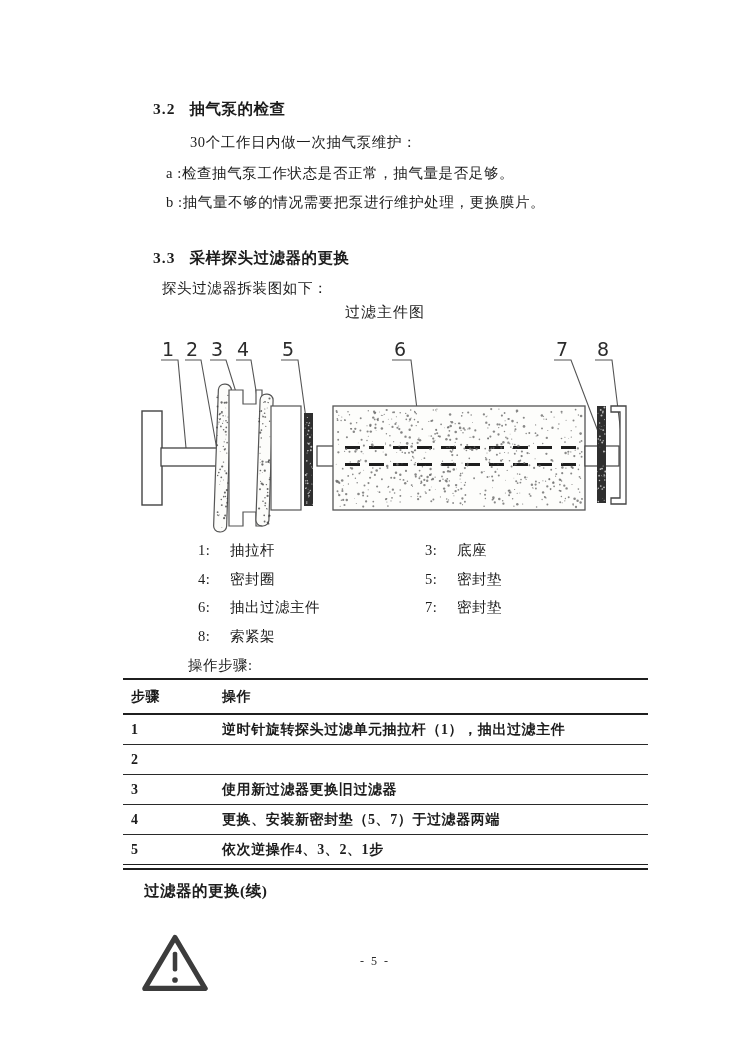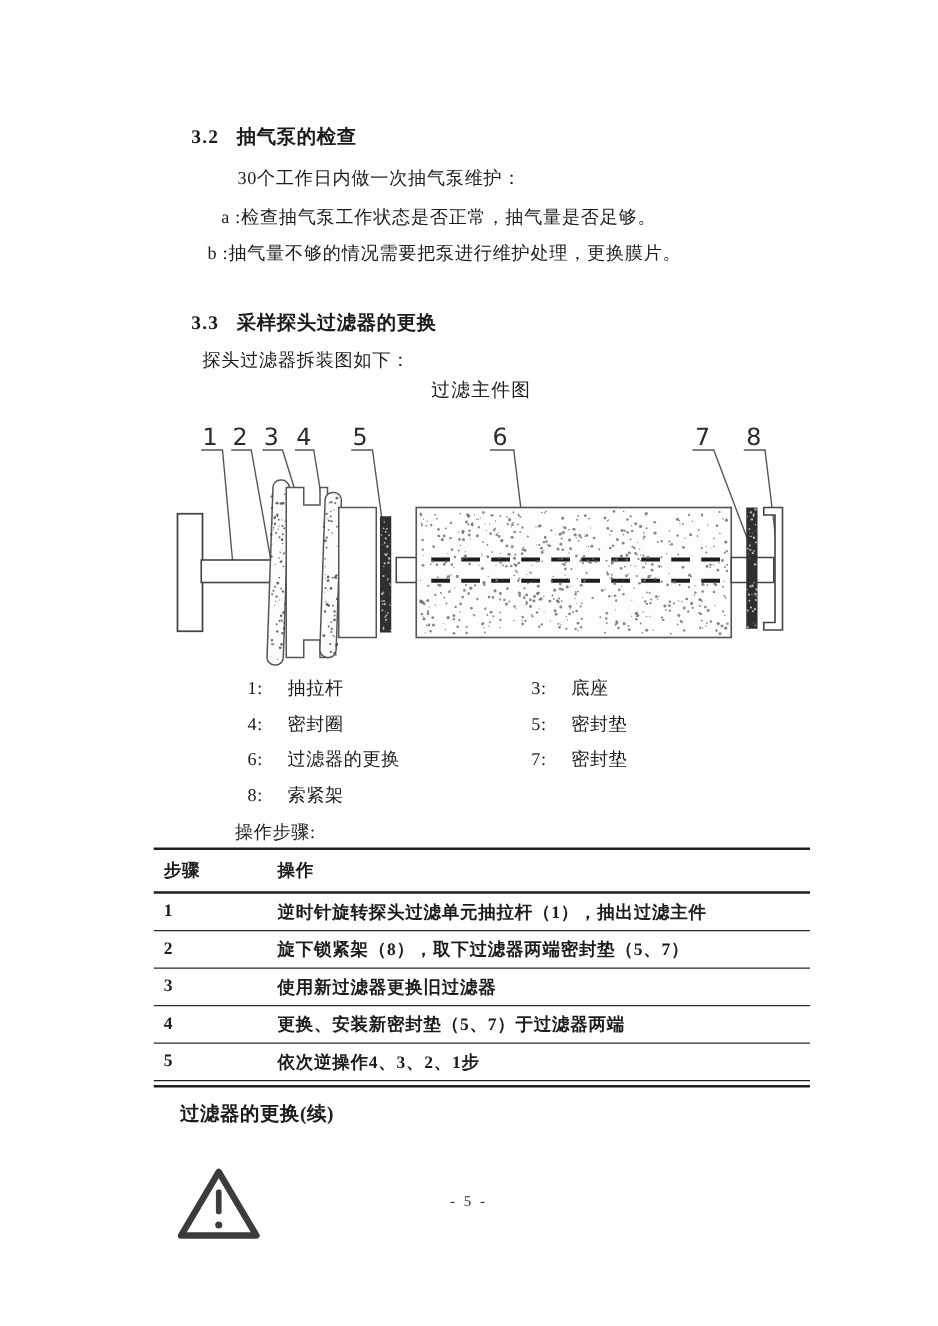--- a/index.html
+++ b/index.html
@@ -33,21 +33,21 @@
   .pageno{left:0;top:954px;width:750px;text-align:center;font-size:12px;letter-spacing:2px;color:#2a2a2a;}
   svg text.callout{font-family:"DejaVu Sans","Liberation Sans",sans-serif;font-size:19px;fill:#2b2b2b;}
 </style>
 </head>
 <body>
 
 <div class="abs hd" style="left:133px;top:99px;">
   <span class="num">3.2</span><span>抽气泵的检查</span>
 </div>
 <div class="abs body-text" style="left:190px;top:133px;">30个工作日内做一次抽气泵维护：</div>
-<div class="abs body-text" style="left:166px;top:164px;margin-left:11px;">a :检查抽气泵工作状态是否正常，抽气量是否足够。</div>
+<div class="abs body-text" style="left:166px;top:164px;">a :检查抽气泵工作状态是否正常，抽气量是否足够。</div>
 <div class="abs body-text" style="left:166px;top:193px;">b :抽气量不够的情况需要把泵进行维护处理，更换膜片。</div>
 
 <div class="abs hd" style="left:133px;top:248px;font-family:Liberation Serif, serif;">
   <span class="num">3.3</span><span>采样探头过滤器的更换</span>
 </div>
 <div class="abs body-text" style="left:162px;top:279px;">探头过滤器拆装图如下：</div>
 <div class="abs diagram-wrap">
   <span class="diagram-title">过滤主件图</span>
 </div>
 
@@ -966,40 +966,39 @@
       <circle cx="474.1" cy="95.3" r="0.33" fill="#cfcfcf" fill-opacity="0.9"></circle>
       <circle cx="473.1" cy="136.1" r="0.52" fill="#cfcfcf" fill-opacity="0.9"></circle>
     </g>
 </svg>
 
 <div class="abs parts">
   <div class="part"><span class="pno">1:</span><span>抽拉杆</span></div>
   <div class="part"><span class="pno">3:</span><span>底座</span></div>
   <div class="part"><span class="pno">4:</span><span>密封圈</span></div>
   <div class="part"><span class="pno">5:</span><span>密封垫</span></div>
-  <div class="part"><span class="pno">6:</span><span>过滤器的更换</span></div>
+  <div class="part"><span class="pno">6:</span><span>抽出过滤主件</span></div>
   <div class="part"><span class="pno">7:</span><span>密封垫</span></div>
   <div class="part"><span class="pno">8:</span><span>索紧架</span></div>
 </div>
 
 <div class="abs caption">操作步骤:</div>
 <div class="abs tbl">
   <div class="rule-top"></div>
   <div class="trow header">
     <div class="tc1">步骤</div>
     <div class="tc2">操作</div>
   </div>
   <div class="rule-heavy"></div>
   <div class="trow">
     <div class="tc1">1</div>
     <div class="tc2">逆时针旋转探头过滤单元抽拉杆（1），抽出过滤主件</div>
   </div>
   <div class="trow">
     <div class="tc1">2</div>
-    <div class="tc2">旋下锁紧架（8），取下过滤器两端密封垫（5、7）</div>
   </div>
   <div class="trow">
     <div class="tc1">3</div>
     <div class="tc2">使用新过滤器更换旧过滤器</div>
   </div>
   <div class="trow">
     <div class="tc1">4</div>
     <div class="tc2">更换、安装新密封垫（5、7）于过滤器两端</div>
   </div>
   <div class="trow">

